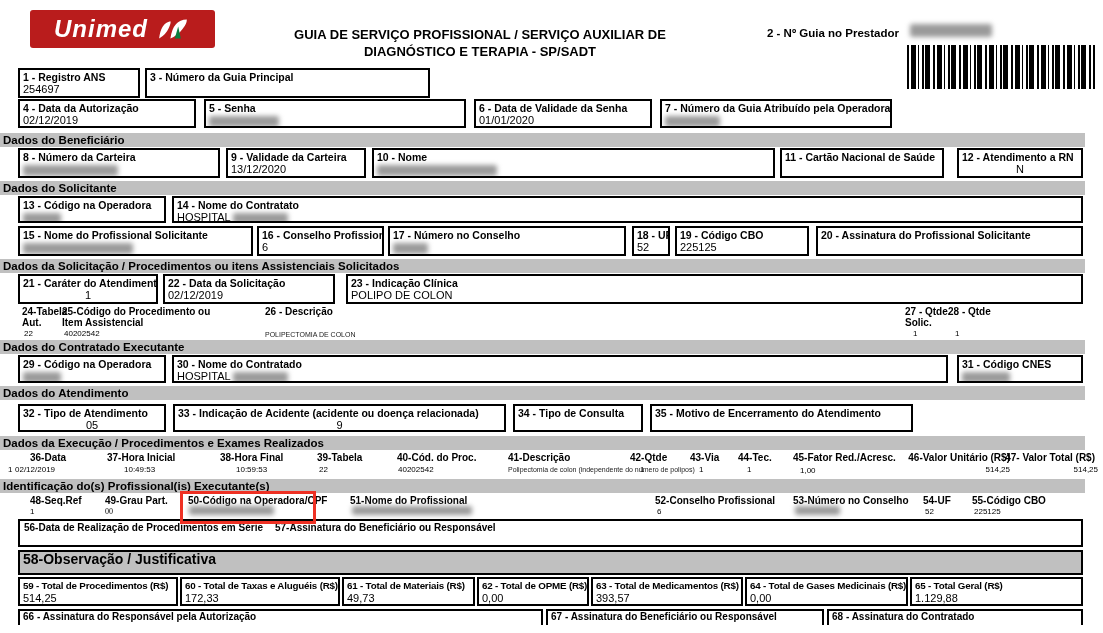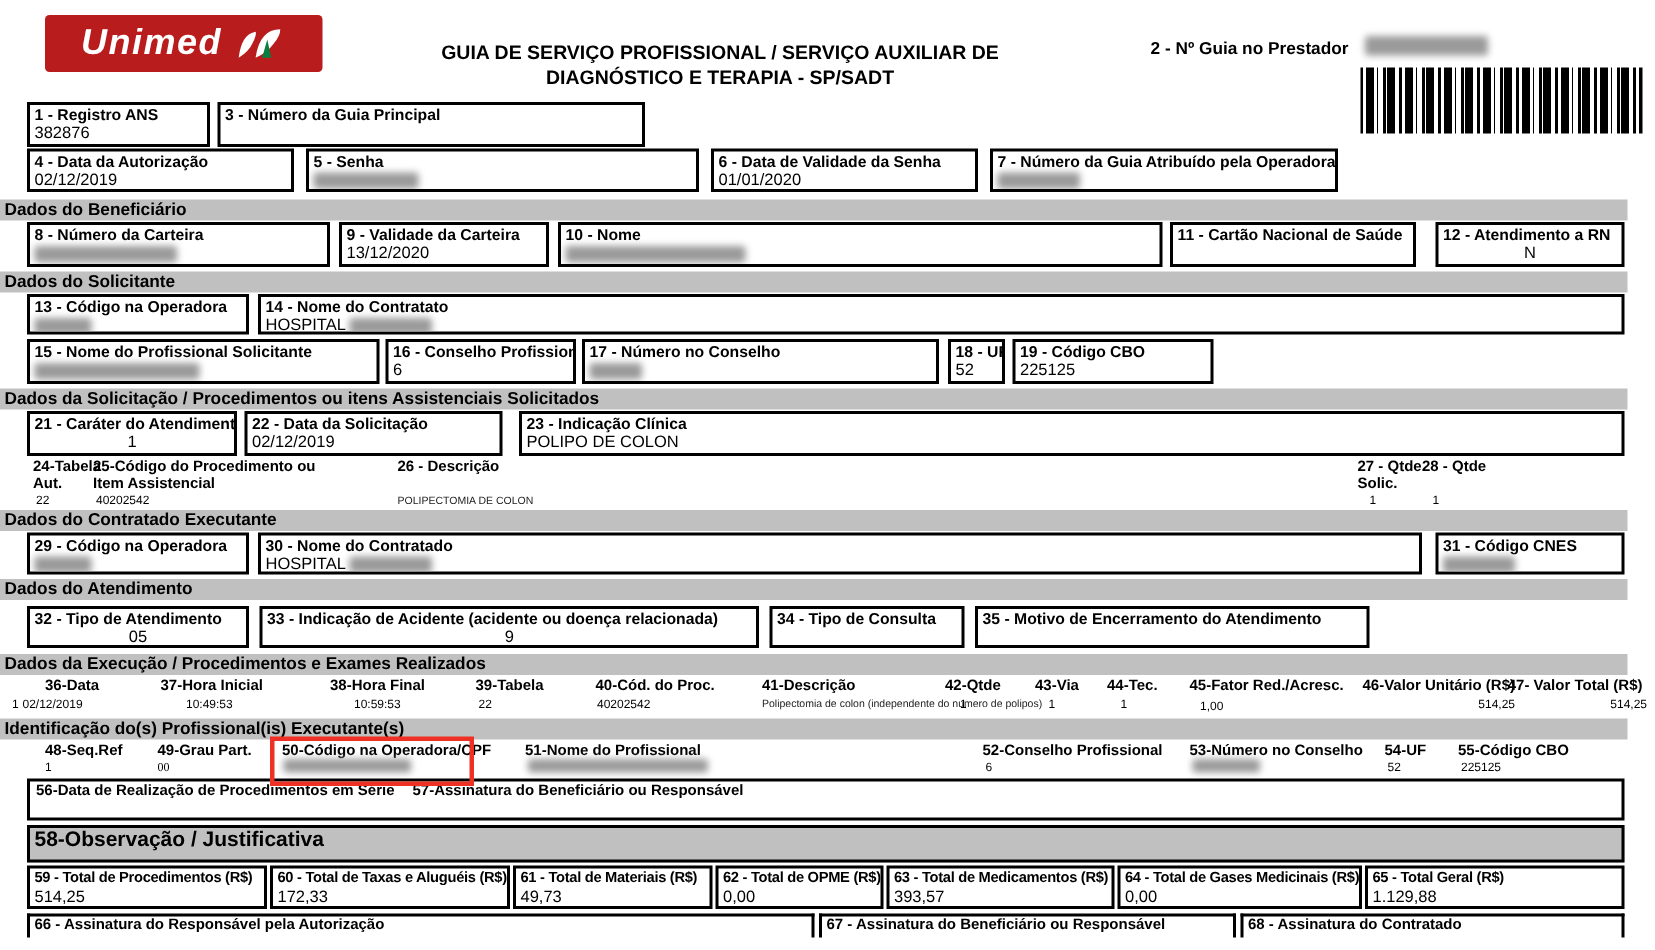--- a/index.html
+++ b/index.html
@@ -68,21 +68,21 @@
       <div>DIAGNÓSTICO E TERAPIA - SP/SADT</div>
     </div>
     <span class="f2lbl">2 - Nº Guia no Prestador</span>
     <span class="blob" style="position:absolute;left:910px;top:24px;width:82px;height:13px;"></span>
     <div id="barcode"></div>
   </div>
 
   <div class="row" style="margin-top:8px;height:30px;">
     <div class="box" style="width:122px;">
       <div class="lbl">1 - Registro ANS</div>
-      <div class="val">382876</div>
+      <div class="val">254697</div>
     </div>
     <div class="box" style="width:285px;margin-left:5px;">
       <div class="lbl">3 - Número da Guia Principal</div>
       <div class="val"></div>
     </div>
   </div>
 
   <div class="row" style="margin-top:1px;height:29px;">
     <div class="box" style="width:178px;">
       <div class="lbl">4 - Data da Autorização</div>
@@ -150,20 +150,24 @@
       <div class="lbl">17 - Número no Conselho</div>
       <div class="val"><span class="blob" style="width:35px;"></span></div>
     </div>
     <div class="box" style="width:38px;margin-left:6px;">
       <div class="lbl">18 - UF</div>
       <div class="val">52</div>
     </div>
     <div class="box" style="width:134px;margin-left:5px;">
       <div class="lbl">19 - Código CBO</div>
       <div class="val">225125</div>
+    </div>
+    <div class="box" style="flex:1;margin-left:7px;">
+      <div class="lbl">20 - Assinatura do Profissional Solicitante</div>
+      <div class="val"></div>
     </div>
   </div>
 
   <div class="band" style="margin-top:3px;">Dados da Solicitação / Procedimentos ou itens Assistenciais Solicitados</div>
   <div class="row" style="margin-top:1px;height:30px;">
     <div class="box" style="width:140px;">
       <div class="lbl">21 - Caráter do Atendimento</div>
       <div class="val c">1</div>
     </div>
     <div class="box" style="width:172px;margin-left:5px;">

